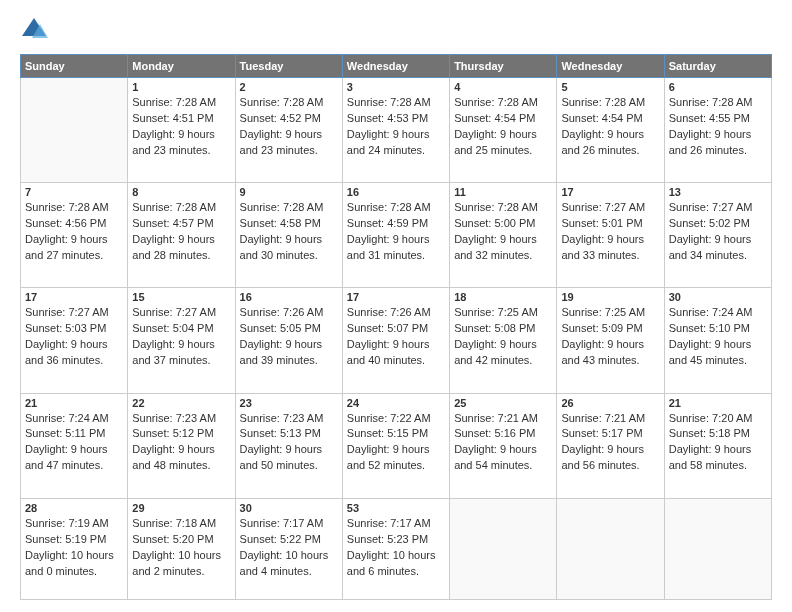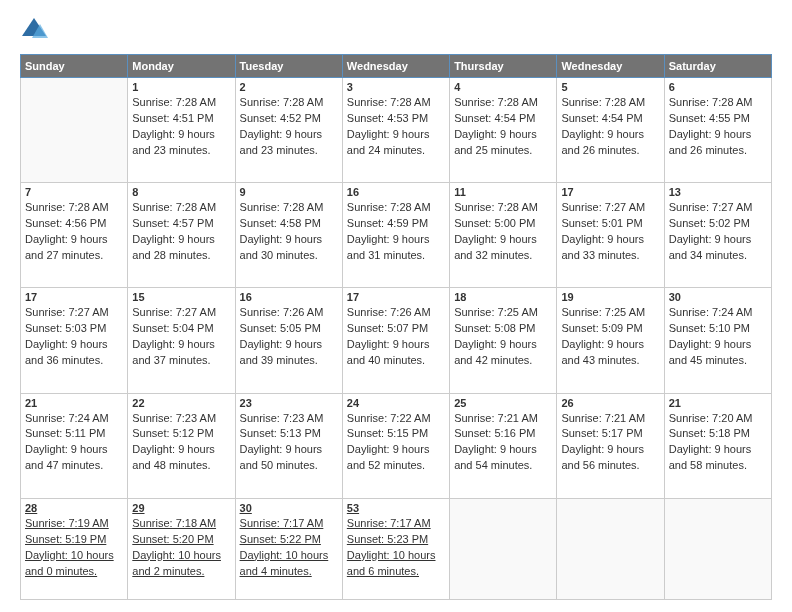--- a/index.html
+++ b/index.html
@@ -94,21 +94,20 @@
       display: block;
       margin-bottom: 2px;
     }
     .day-info {
       font-size: 11px;
       color: #333;
       line-height: 1.45;
     }
     tr:last-child td {
       height: 72px;
-      text-decoration: underline;
     }
   </style>
 </head>
 <body>
 
 <div class="page">
   <div class="header">
     <div class="logo">
       <svg class="logo-icon" viewBox="0 0 28 28">
         <polygon points="14,2 26,20 2,20" fill="#2e6da4"></polygon>

